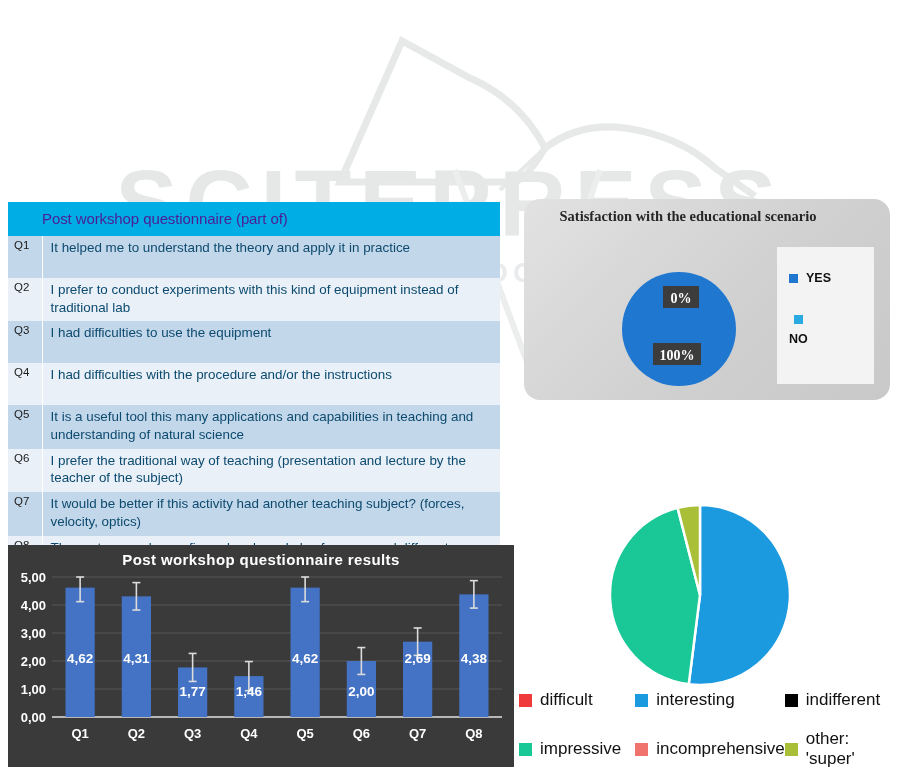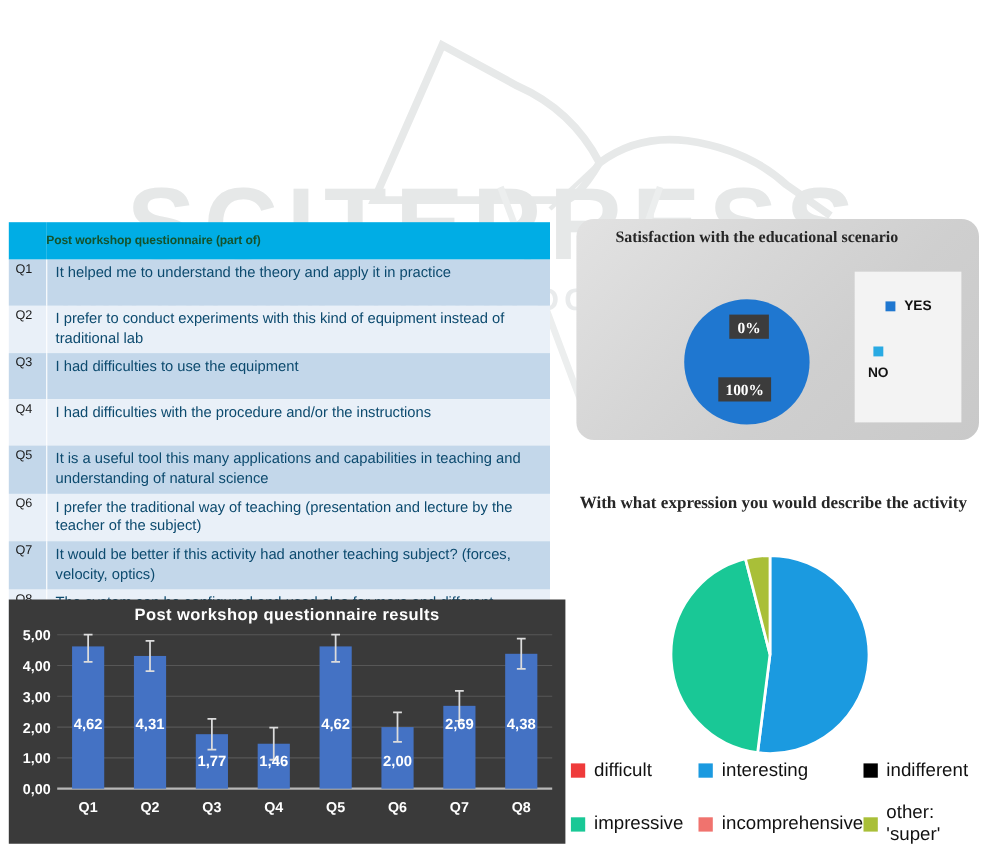--- a/index.html
+++ b/index.html
@@ -39,23 +39,23 @@
     table-layout:fixed;
     box-shadow:0 0 0 0 transparent;
   }
   #qtable .hdr-row td{
     background:#00ade5;
     padding:4px 0 5px 0;
     height:25px;
     vertical-align:middle;
   }
   #qtable .hdr-title{
-    color:#14532d;
-    font-weight:700;
-    font-size:11px;
+    color:#4c1d95;
+    font-weight:400;
+    font-size:15px;
     letter-spacing:-0.1px;
     padding-left:7px;
   }
   #qtable td.qid{
     width:34px;
     font-size:11.5px;
     color:#1a1a1a;
     padding-left:6px;
     vertical-align:top;
     padding-top:3px;
@@ -279,33 +279,32 @@
       <g>
         <rect x="139" y="87" width="36" height="22" fill="#3c3c3c"></rect>
         <text x="157" y="103.5" text-anchor="middle" fill="#ffffff" font-size="14" font-weight="700" font-family="&quot;Liberation Serif&quot;, serif">0%</text>
       </g>
       <g>
         <rect x="129" y="144" width="48" height="22" fill="#3c3c3c"></rect>
         <text x="153" y="160.5" text-anchor="middle" fill="#ffffff" font-size="14" font-weight="700" font-family="&quot;Liberation Serif&quot;, serif">100%</text>
       </g>
     </svg>
   <div class="p1-legendbox">
-    <div class="p1-legend-item" style="left:28px;top:24px;">
+    <div class="p1-legend-item" style="left:12px;top:24px;">
       <span class="p1-sw" id="p1sw0" style="background: rgb(31, 119, 208);"></span>
       <span>YES</span>
     </div>
     <div class="p1-legend-item" style="left:12px;top:68px;flex-direction:column;">
       <span class="p1-sw" id="p1sw1" style="background: rgb(41, 170, 227);"></span>
       <span>NO</span>
     </div>
   </div>
 </div>
 
 <div id="pie2">
-  <div class="p2-title">With what expression you would describe the activity</div>
   <svg id="pie2-svg" width="200" height="190">
       <path d="M 100 95 L 100 5 A 90 90 0 1 1 88.7200089792126 184.29032311830298 Z" fill="#1b9ae0" stroke="#ffffff" stroke-width="2.5"></path>
       <path d="M 100 95 L 88.7200089792126 184.29032311830298 A 90 90 0 0 1 77.6179101551631 7.827515498423196 Z" fill="#19c896" stroke="#ffffff" stroke-width="2.5"></path>
       <path d="M 100 95 L 77.6179101551631 7.827515498423196 A 90 90 0 0 1 99.99999999999999 5 Z" fill="#a9bf38" stroke="#ffffff" stroke-width="2.5"></path>
     </svg>
   <div id="p2-legend">
     <div class="p2-legend-item">
       <span class="p2-sw" style="background: rgb(239, 59, 59);"></span>
       <span>difficult</span>
     </div>

